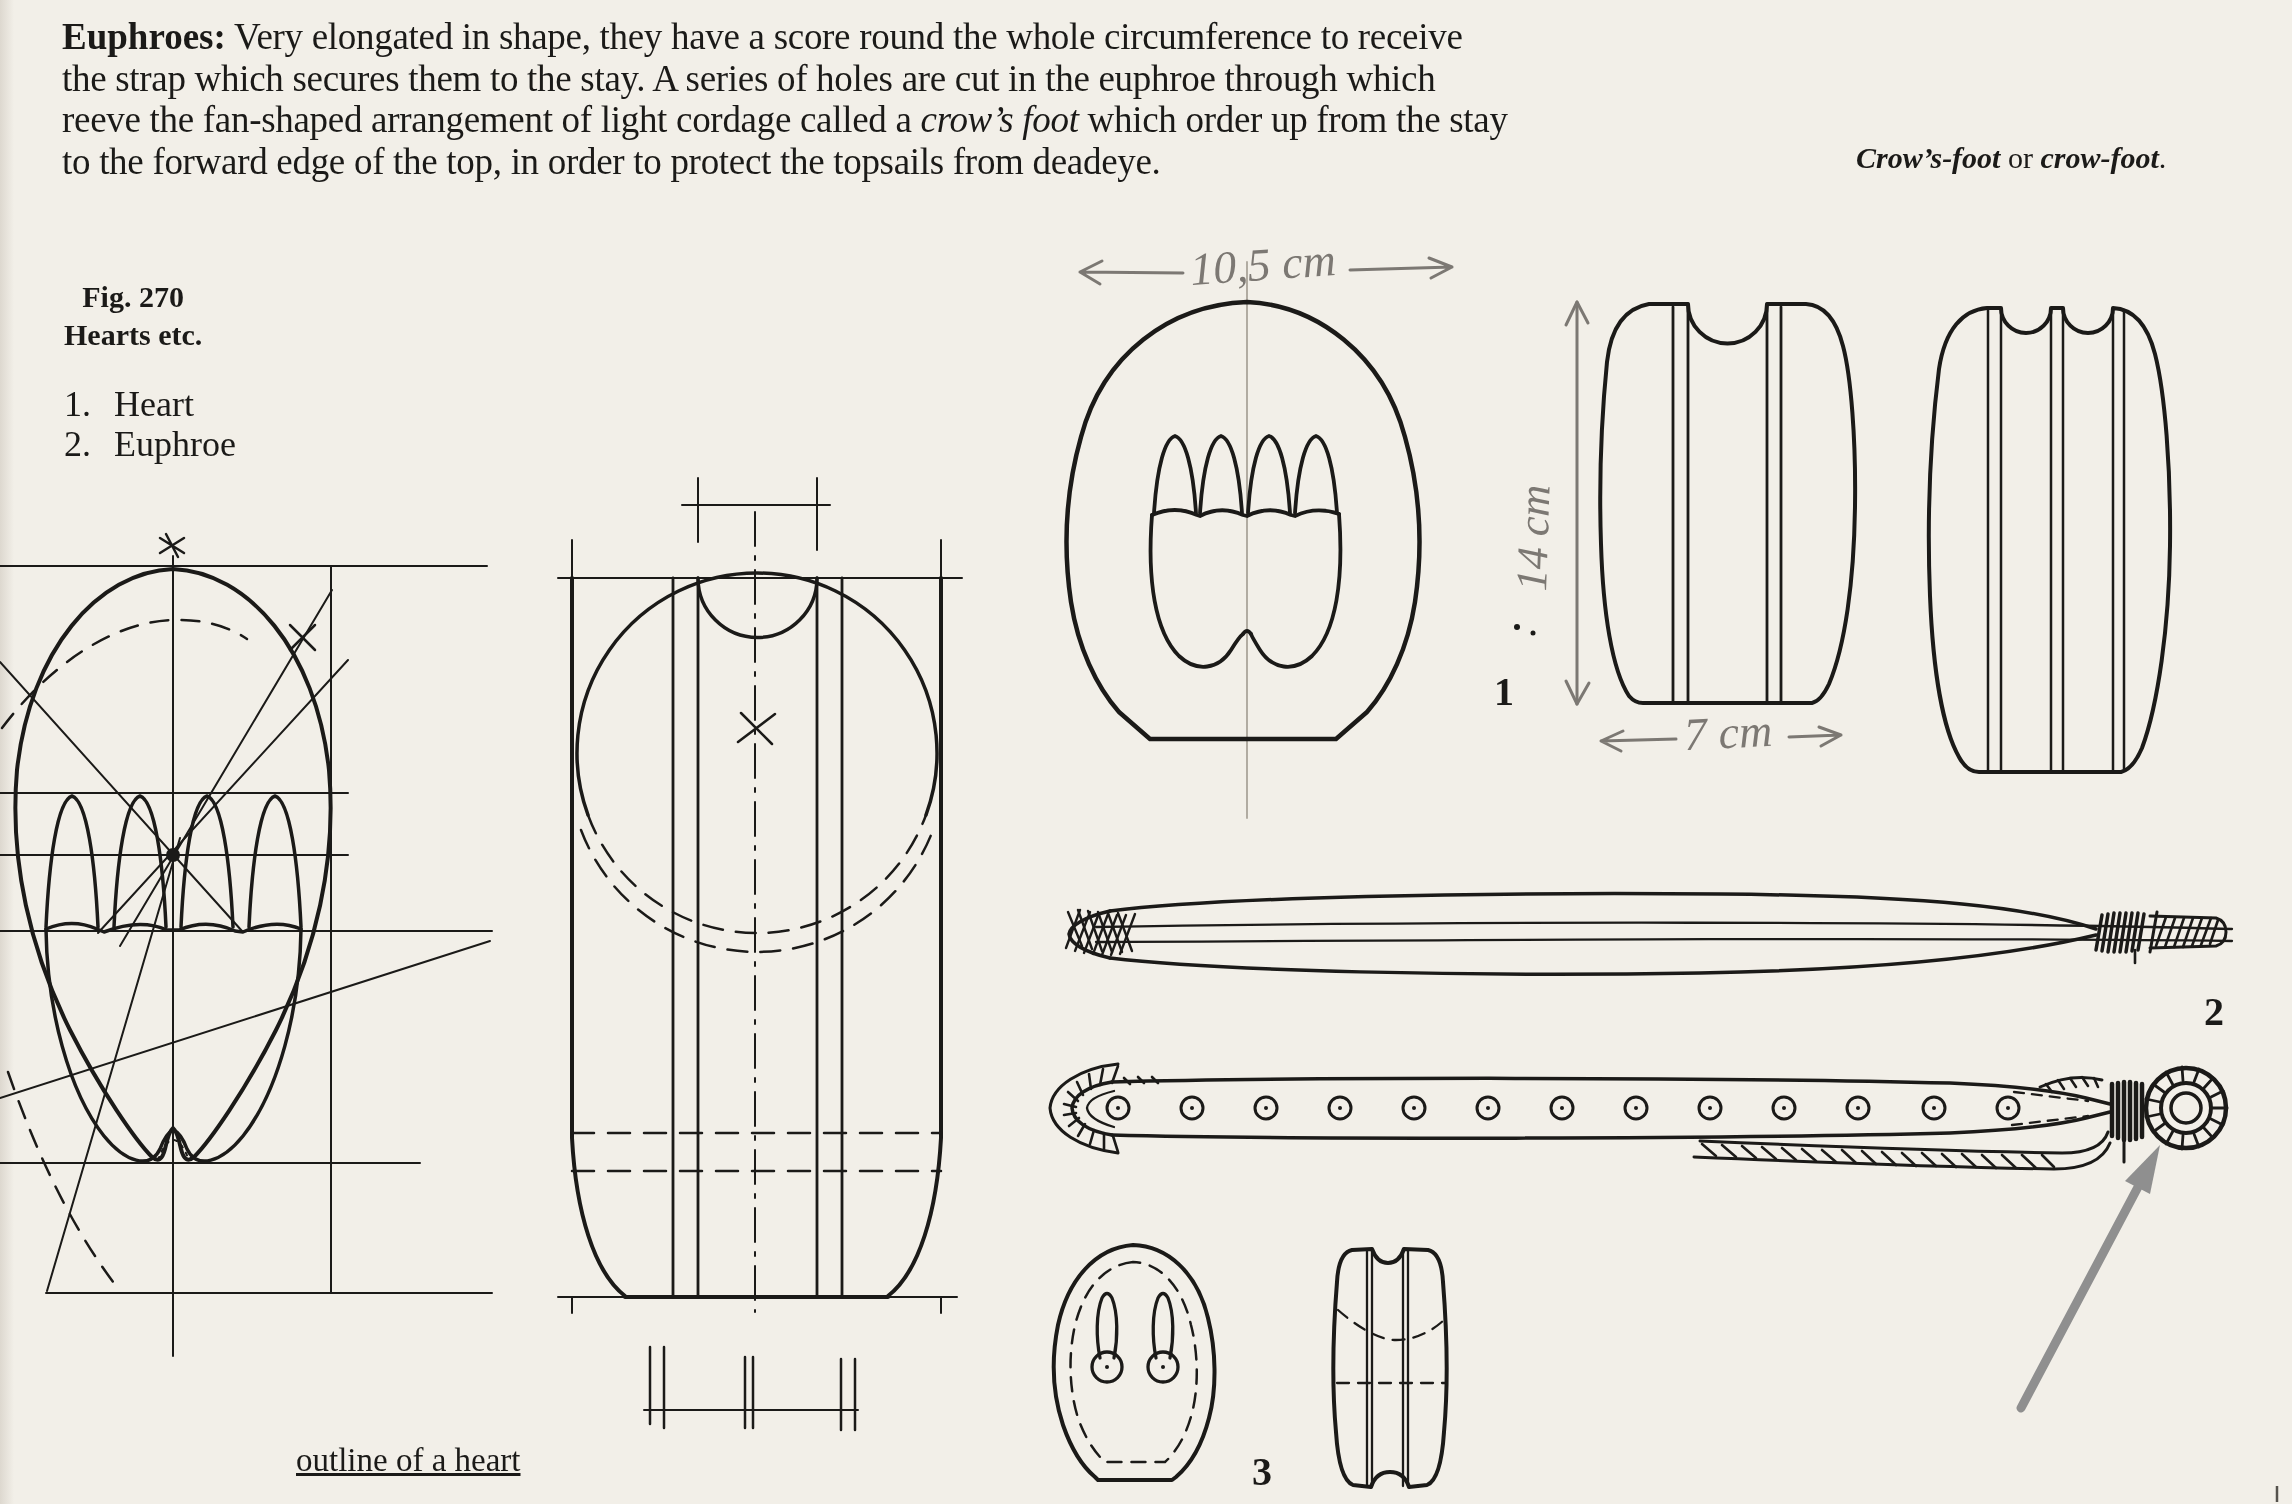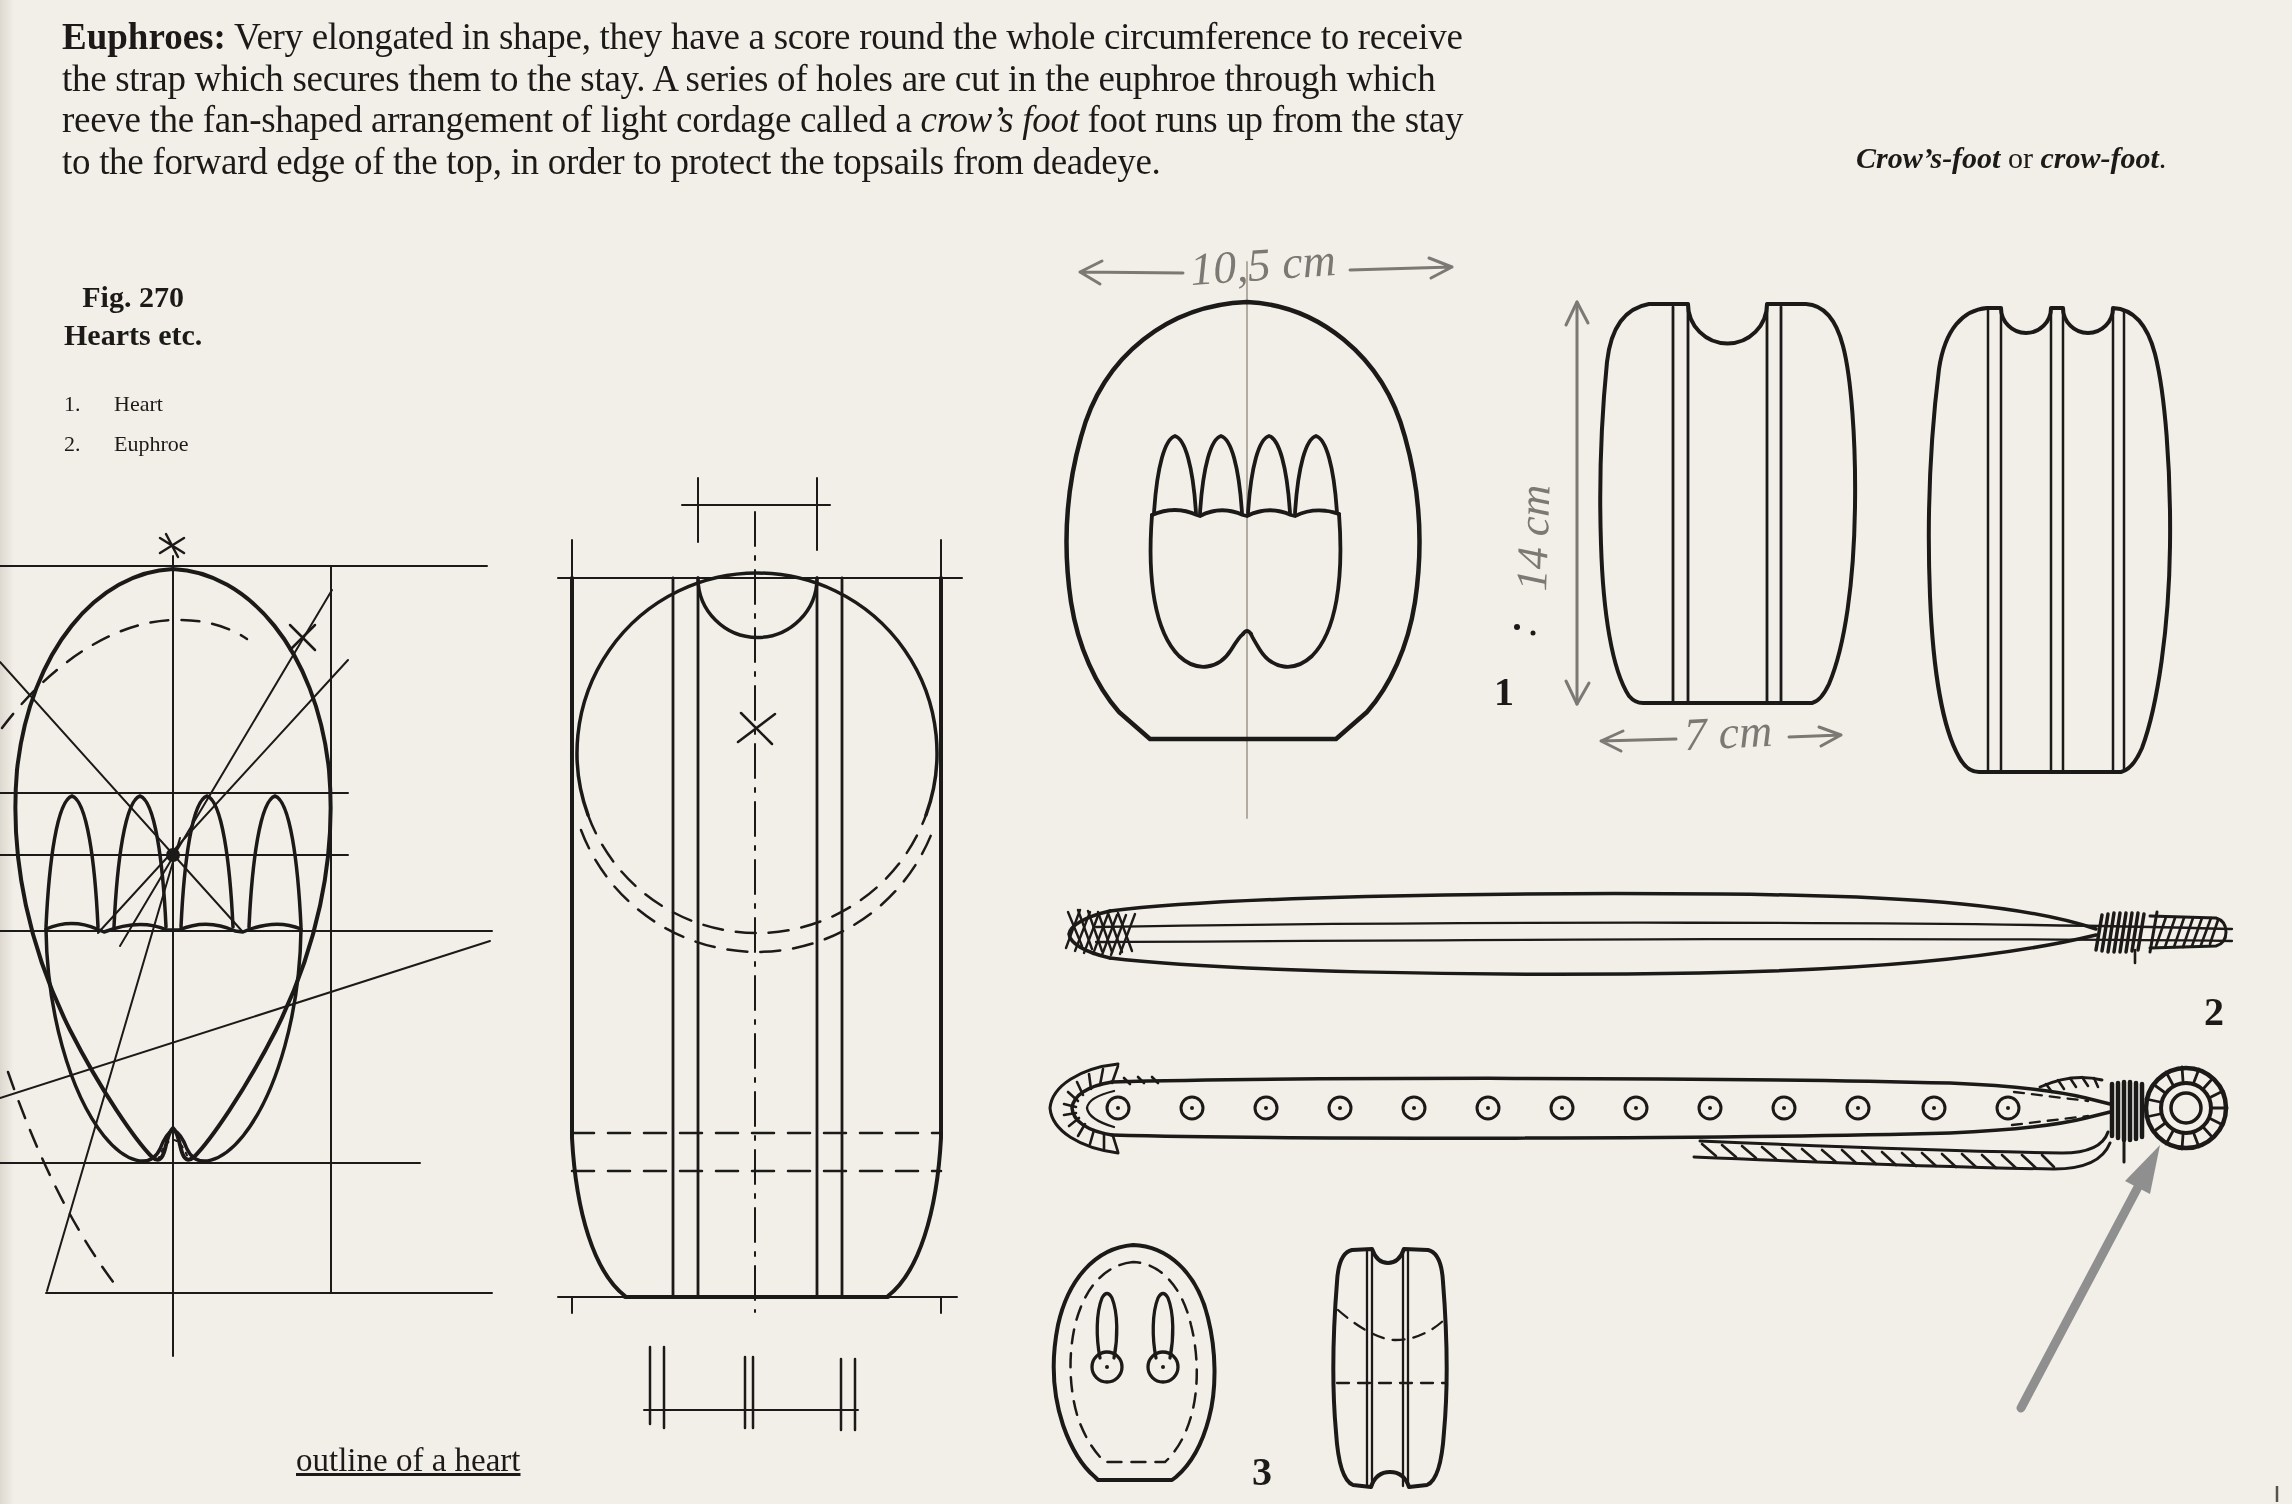--- a/index.html
+++ b/index.html
@@ -10,21 +10,21 @@
     color:var(--ink,#1b1a18);
   }
   .edge-shade{position:absolute;left:0;top:0;width:14px;height:100%;
     background:linear-gradient(to right,#ddd8cf,rgba(242,239,232,0));}
   .abs{position:absolute;}
   .intro{left:62px;top:16px;font-size:37px;line-height:41.5px;letter-spacing:-0.3px;white-space:nowrap;}
   .intro b{letter-spacing:0;}
   .margin-note{left:1856px;top:141px;font-size:30px;white-space:nowrap;}
   .margin-note .bi{font-weight:bold;font-style:italic;}
   .fig-caption{left:64px;top:278px;font-size:30px;font-weight:bold;line-height:38px;text-align:center;}
-  .legend{left:64px;top:384px;font-size:22px;line-height:40px;}
+  .legend{left:64px;top:384px;font-size:36px;line-height:40px;}
   .legend .num{display:inline-block;width:50px;}
   .part-label{font-size:40px;font-weight:bold;}
   .hand{font-style:italic;color:var(--pencil,#7c7873);white-space:nowrap;}
   .hand-105{left:1190px;top:238px;font-size:46px;transform:rotate(-4deg);}
   .hand-14{left:1506px;top:590px;font-size:44px;transform:rotate(-88deg);transform-origin:0 0;}
   .hand-7{left:1684px;top:706px;font-size:46px;transform:rotate(-3deg);}
   .outline-note{left:296px;top:1442px;font-size:33px;text-decoration:underline;}
   svg.artwork{position:absolute;left:0;top:0;}
   svg .inkline{stroke:var(--ink,#1b1a18);}
   svg .pencil{stroke:var(--pencil,#7c7873);}
@@ -398,21 +398,21 @@
     <path d="M2021 1408 L2138 1187" stroke-width="9" fill="none" stroke-linecap="round"></path>
     <polygon points="2160,1145 2150,1194 2125,1181" stroke="none"></polygon>
   </g>
 
   <path d="M2277 1486 V1502" stroke="#55524d" stroke-width="2.5"></path>
 </svg>
 
 <div class="abs intro">
   <div><b>Euphroes:</b><span> Very elongated in shape, they have a score round the whole circumference to receive</span></div>
   <div>the strap which secures them to the stay. A series of holes are cut in the euphroe through which</div>
-  <div><span>reeve the fan-shaped arrangement of light cordage called a </span><i>crow’s foot</i><span> foot runs up from the stay</span></div>
+  <div><span>reeve the fan-shaped arrangement of light cordage called a </span><i>crow’s foot</i><span> which order up from the stay</span></div>
   <div>to the forward edge of the top, in order to protect the topsails from deadeye.</div>
 </div>
 
 <div class="abs margin-note">
   <span class="bi">Crow’s-foot</span><span> or </span><span class="bi">crow-foot</span><span>.</span>
 </div>
 
 <div class="abs fig-caption">
   <div>Fig. 270</div>
   <div>Hearts etc.</div>

